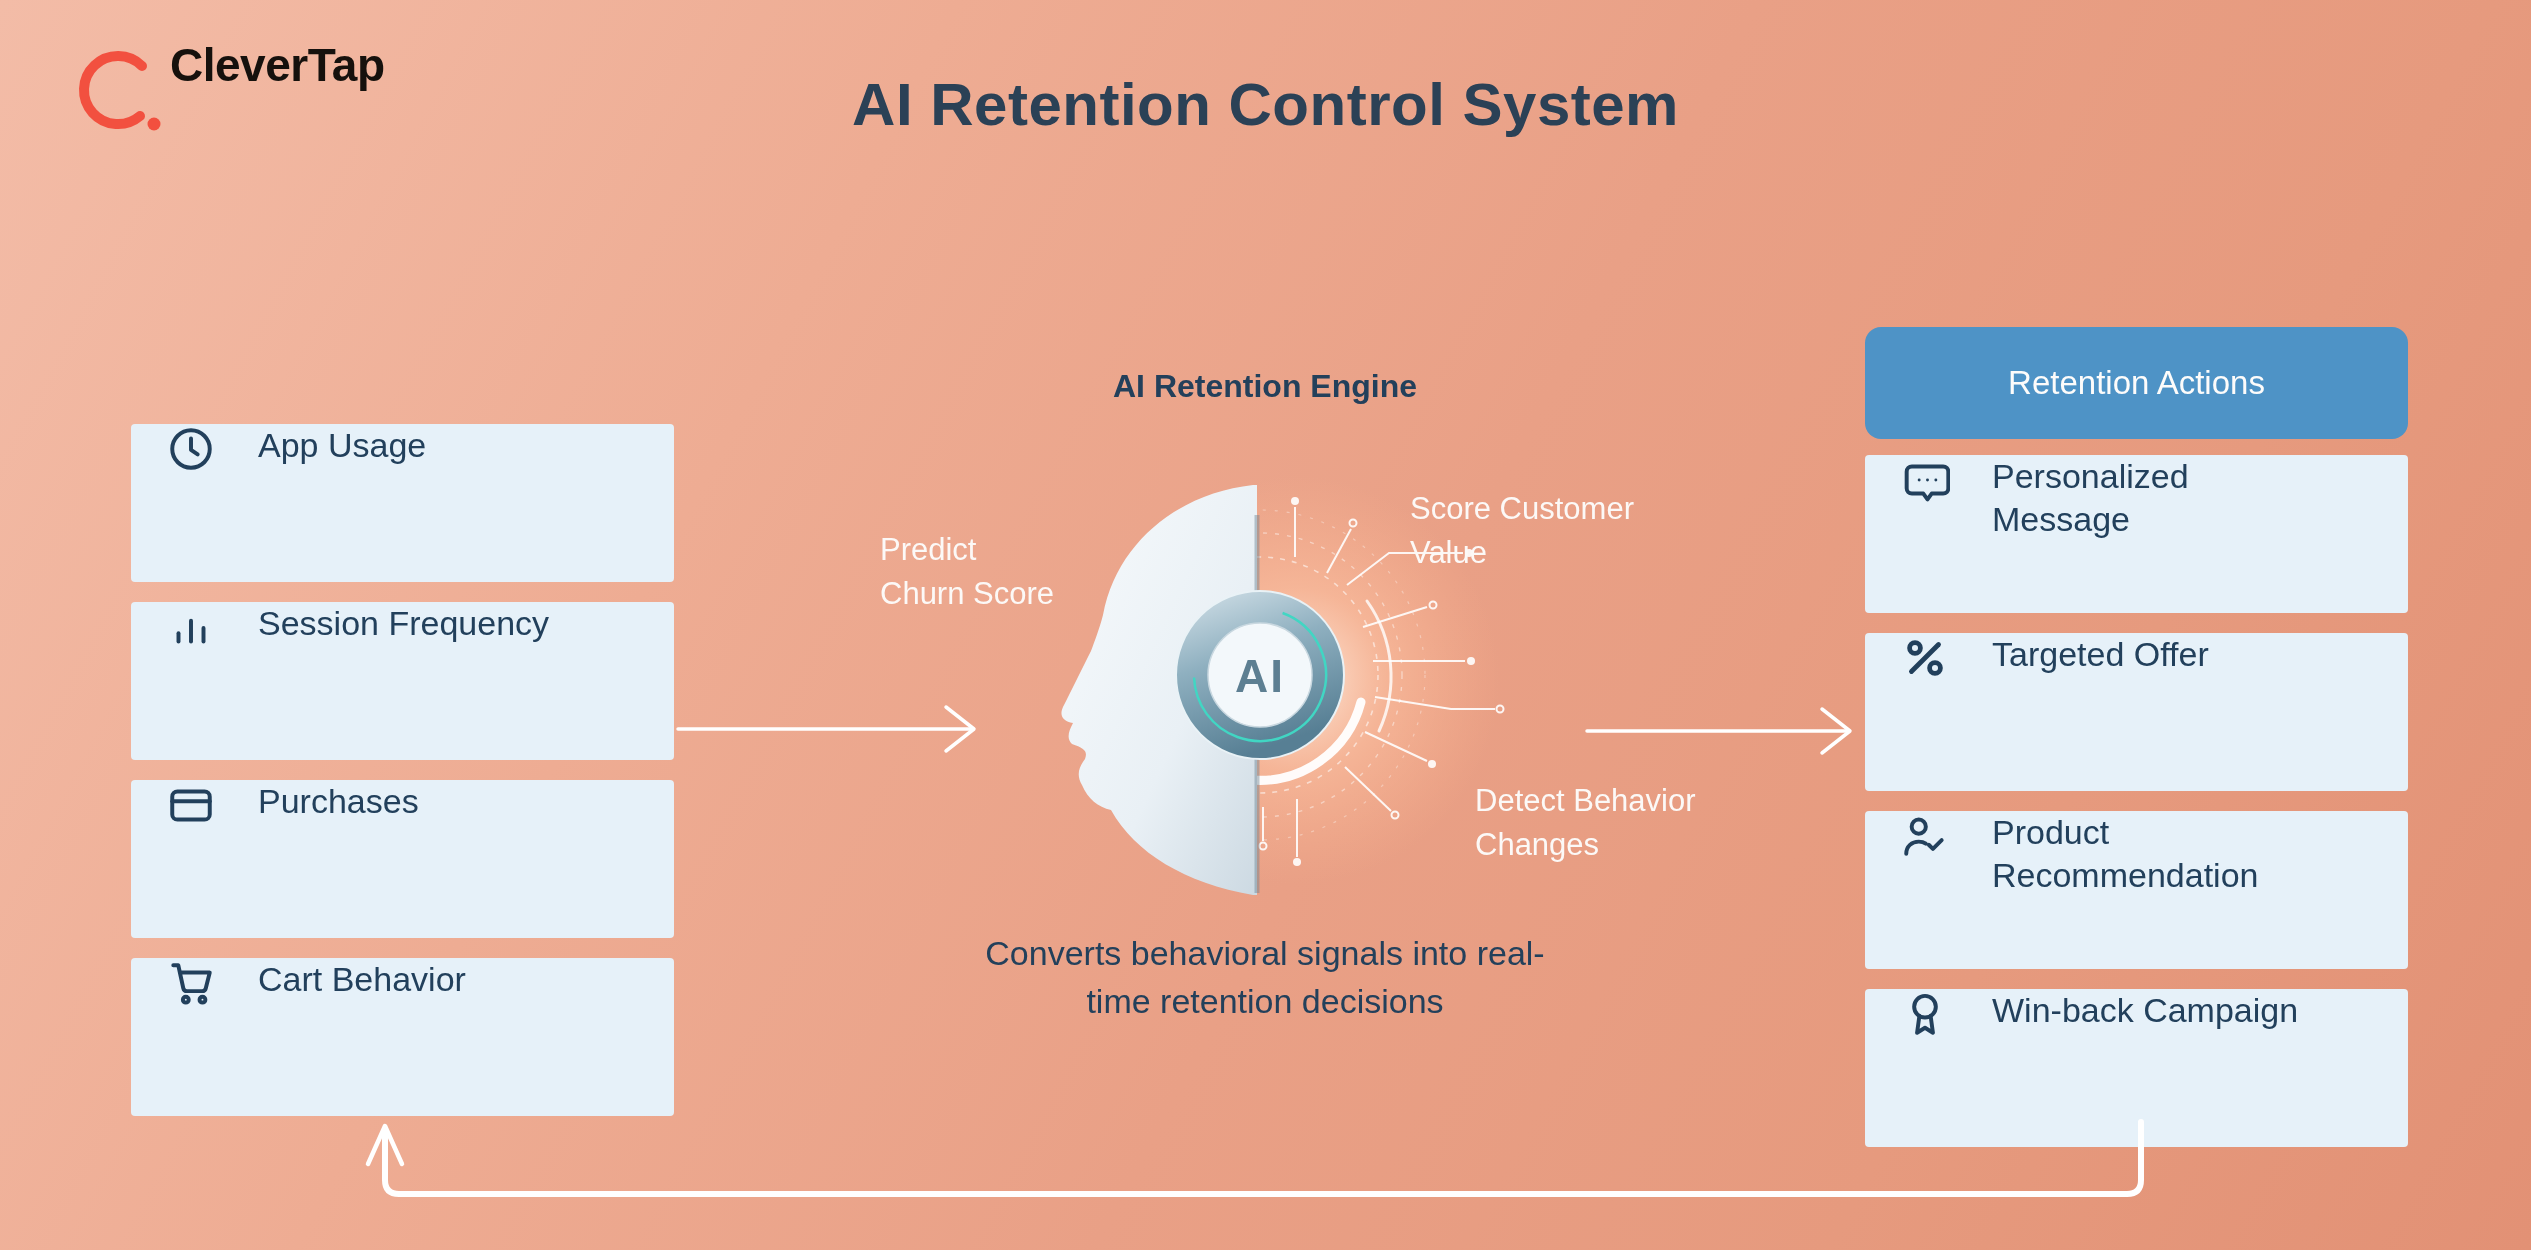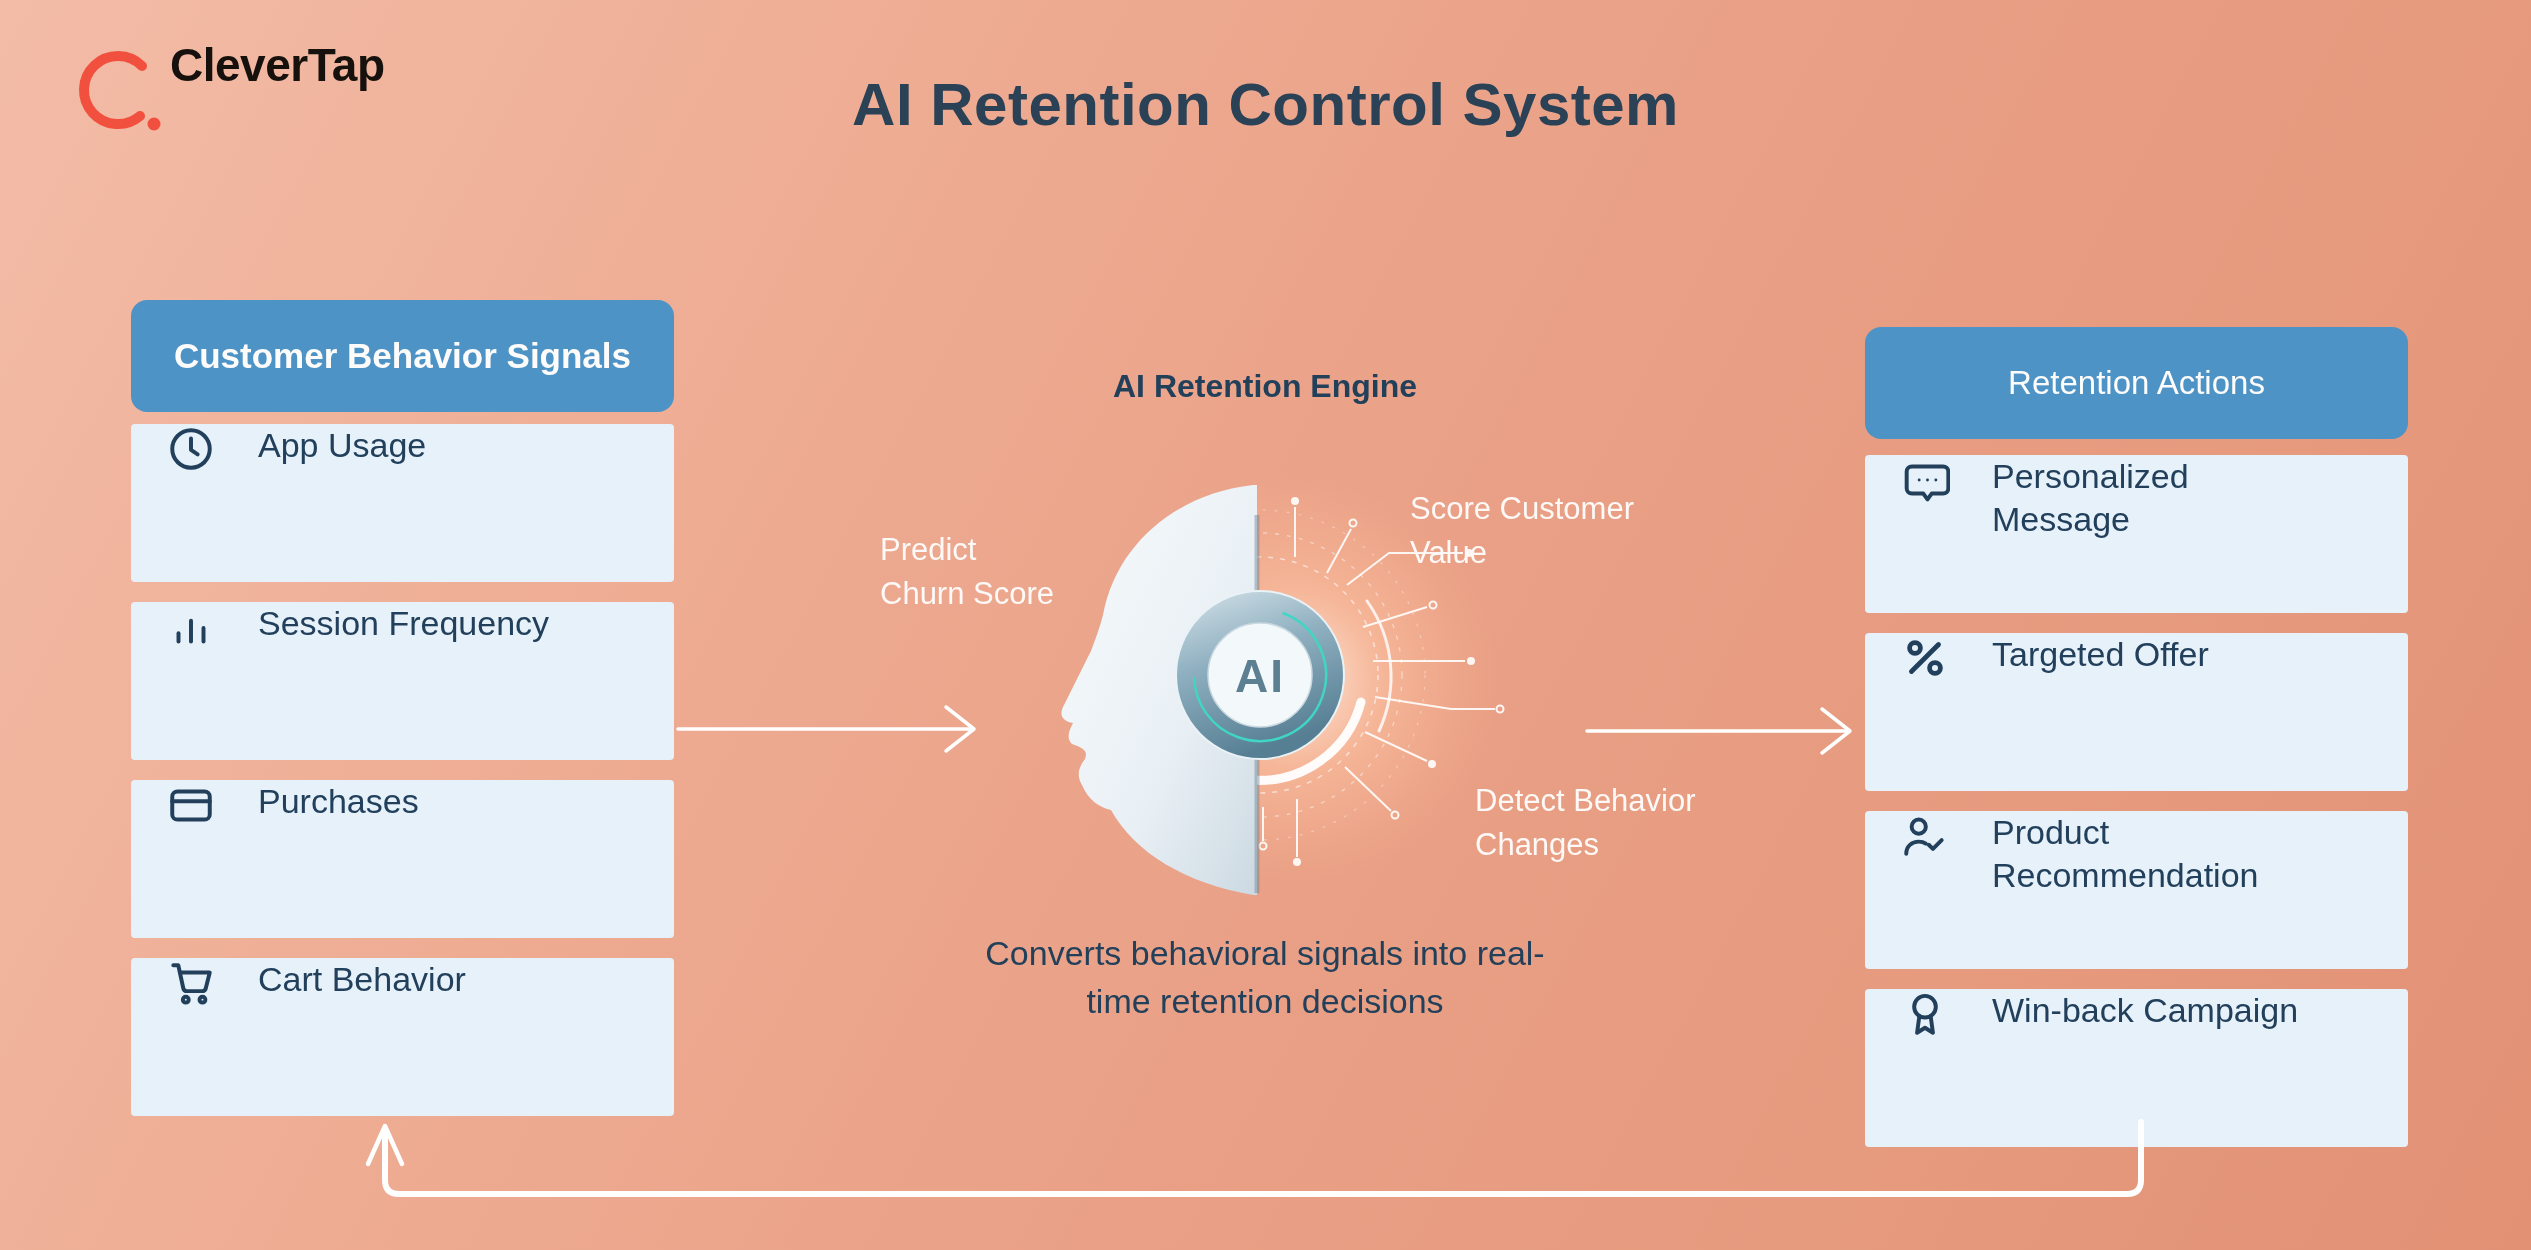--- a/index.html
+++ b/index.html
@@ -59,23 +59,20 @@
     <svg width="96" height="104" viewBox="0 0 96 104">
       <path d="M 68 78 A 34 34 0 1 1 70 28" fill="none" stroke="#f2503f" stroke-width="10" stroke-linecap="round"></path>
       <circle cx="82" cy="86" r="6.5" fill="#f2503f"></circle>
     </svg>
     <span class="logo-text">CleverTap</span>
   </div>
 
   <div class="main-title">AI Retention Control System</div>
 
   <div class="panel" style="left:131px; top:300px; height:816px;">
-    <div class="panel-header bold" style="top:0;">
-      <span>Customer Behavior Signals</span>
-    </div>
 
     <div class="card" style="top:124px;">
       <span class="icon">
         <svg viewBox="0 0 24 24">
             <circle cx="12" cy="12" r="9"></circle>
             <polyline points="12 7 12 12.4 15.2 14.6"></polyline>
           </svg>
       </span>
       <span class="label">App Usage</span>
     </div>

